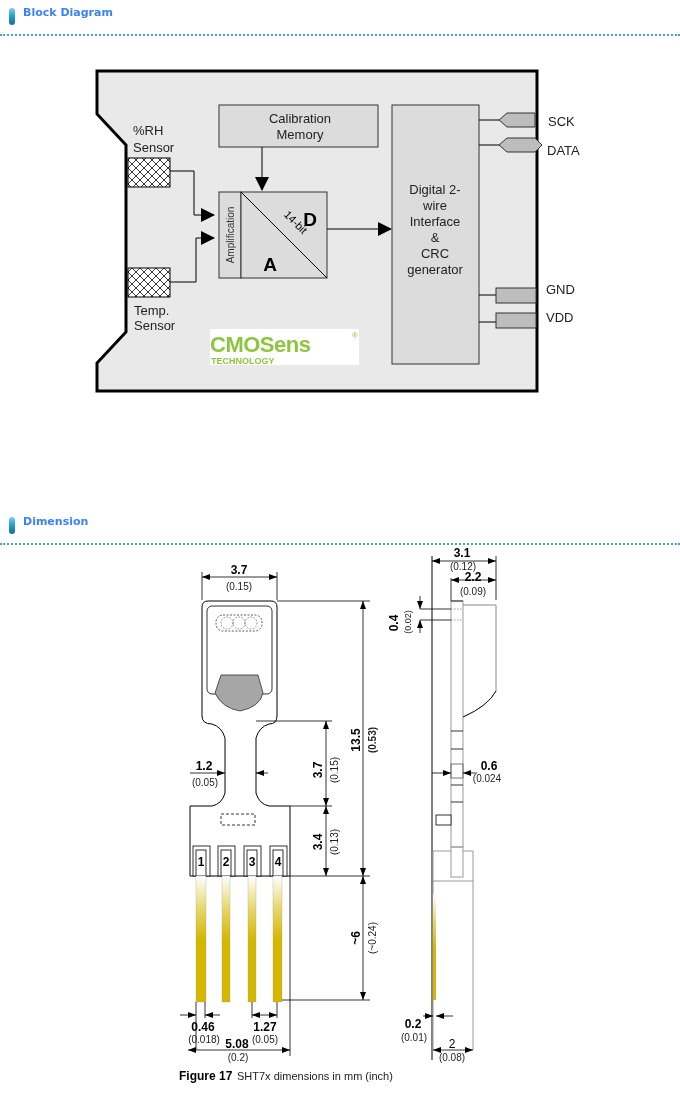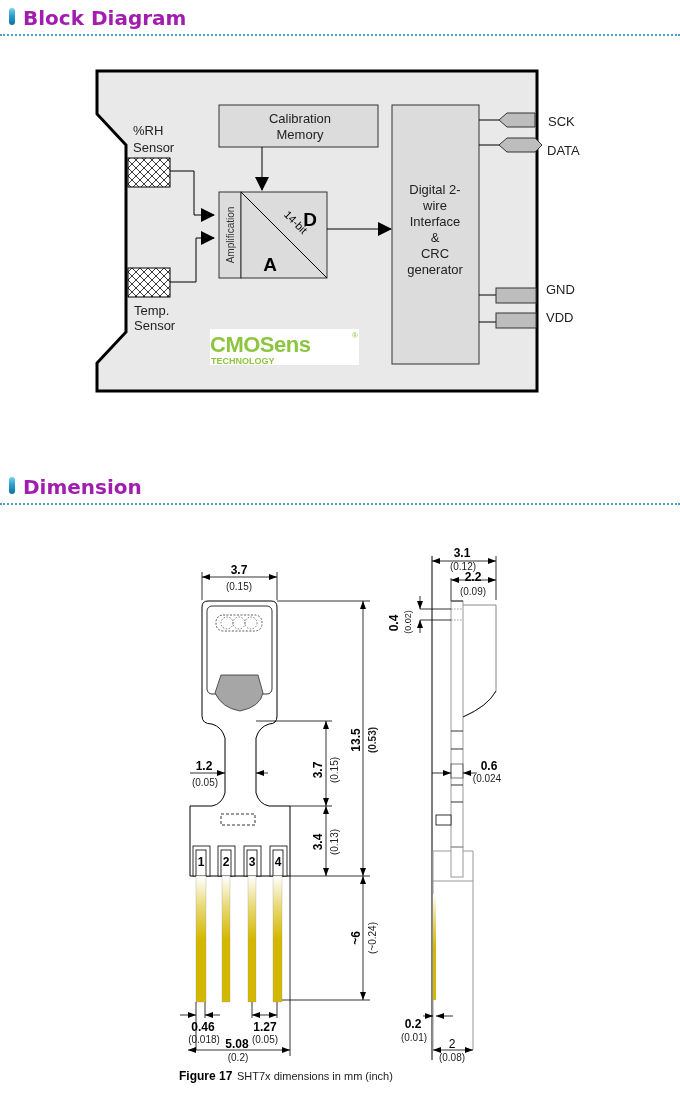--- a/index.html
+++ b/index.html
@@ -1,21 +1,21 @@
 <!DOCTYPE html>
 <html><head>
 <meta charset="utf-8">
 <style>
   html, body { margin:0; padding:0; background:#ffffff; }
   body { width:680px; height:1095px; position:relative; overflow:hidden; font-family:"Liberation Sans", sans-serif; }
   .section-head { position:absolute; left:0; width:680px; height:36px; }
   .section-head .pill { position:absolute; left:9px; top:8px; width:6px; height:17px; border-radius:3px;
     background:linear-gradient(180deg,#7fd0ee 0%,#2a9fcf 45%,#0f6f9e 100%); }
   .section-head .title { position:absolute; left:23px; top:6px; font-family:"DejaVu Sans", sans-serif; font-weight:bold;
-    font-size:20px; color:#a21caf; letter-spacing:0; }
+    font-size:11px; color:#3b82f6; letter-spacing:0; }
   .section-head .dots { position:absolute; left:0; right:0; top:34px; height:0; border-top:2px dotted #4aa3c7; }
   svg text { font-family:"Liberation Sans", sans-serif; }
   #block-svg, #dim-svg { position:absolute; left:0; }
 </style>
 </head>
 <body>
 
 <div class="section-head" style="top:0;">
   <div class="pill"></div>
   <div class="title">Block Diagram</div>
@@ -90,21 +90,21 @@
   <text x="546" y="322" font-size="13" fill="#222">VDD</text>
 
   <g>
     <rect x="210" y="329" width="149" height="36" fill="#ffffff"></rect>
     <text x="210" y="352" font-size="22" font-weight="bold" fill="#8cc63f" font-family="'DejaVu Sans', sans-serif" letter-spacing="-0.5">CMOSens</text>
     <text x="352" y="338" font-size="8" fill="#8cc63f">®</text>
     <text x="211" y="364" font-size="9" font-weight="bold" fill="#8cc63f" font-family="'DejaVu Sans', sans-serif">TECHNOLOGY</text>
   </g>
 </svg>
 
-<div class="section-head" style="top:469px;">
+<div class="section-head" style="top:509px;">
   <div class="pill"></div>
   <div class="title">Dimension</div>
   <div class="dots"></div>
 </div>
 
 <svg id="dim-svg" style="top:530px;" width="680" height="565" viewBox="0 530 680 565">
   <defs>
     <marker id="da" markerWidth="8" markerHeight="6" refX="8" refY="3" orient="auto" markerUnits="userSpaceOnUse">
       <path d="M0,0 L8,3 L0,6 Z" fill="#000"></path>
     </marker>

